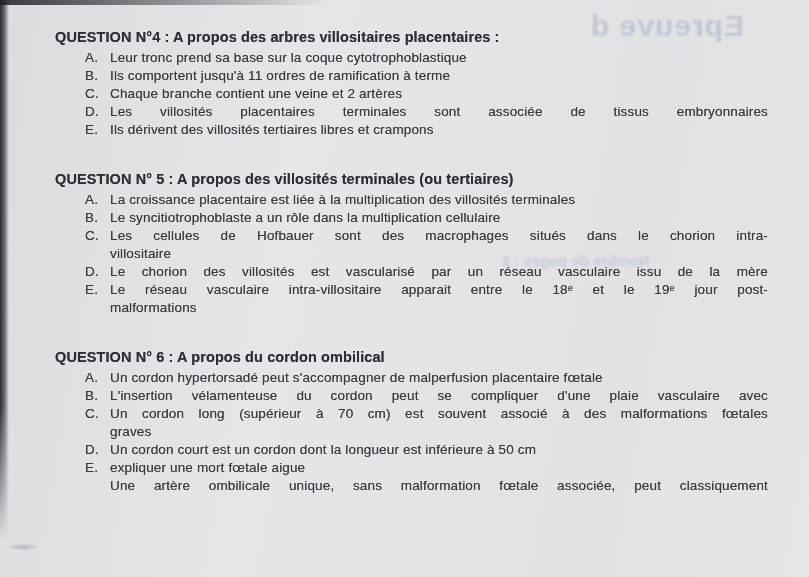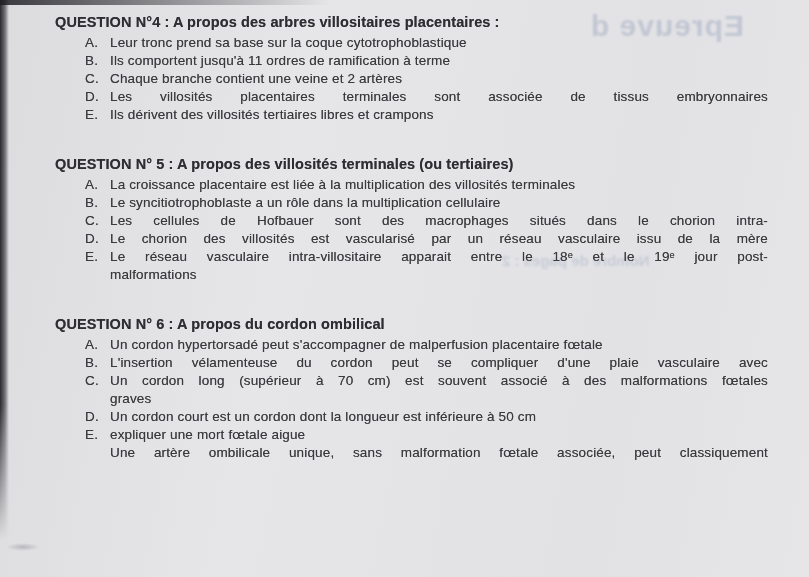--- a/index.html
+++ b/index.html
@@ -62,21 +62,21 @@
   }
   .bleed-pages {
     top: 252px;
     left: 502px;
     font-size: 15px;
     opacity: 0.45;
   }
   
   .content {
     position: relative;
-    padding: 13px 41px 0 55px;
+    padding: 28px 41px 0 55px;
     color: #3a3a3d;
     text-shadow: 0 0 0.5px rgba(58,58,61,0.65);
   }
   .question {
     margin-bottom: 31px;
   }
   .q-header {
     font-weight: bold;
     font-size: 14.5px;
     line-height: 19px;
@@ -165,20 +165,21 @@
           <div class="option">
             <span class="opt-letter">B.</span>
             <div class="opt-text">
               <div class="opt-line">Le syncitiotrophoblaste a un rôle dans la multiplication cellulaire</div>
             </div>
           </div>
           <div class="option">
             <span class="opt-letter">C.</span>
             <div class="opt-text">
               <div class="opt-line stretch">Les cellules de Hofbauer sont des macrophages situés dans le chorion intra-</div>
+              <div class="opt-line">villositaire</div>
             </div>
           </div>
           <div class="option">
             <span class="opt-letter">D.</span>
             <div class="opt-text">
               <div class="opt-line stretch">Le chorion des villosités est vascularisé par un réseau vasculaire issu de la mère</div>
             </div>
           </div>
           <div class="option">
             <span class="opt-letter">E.</span>

